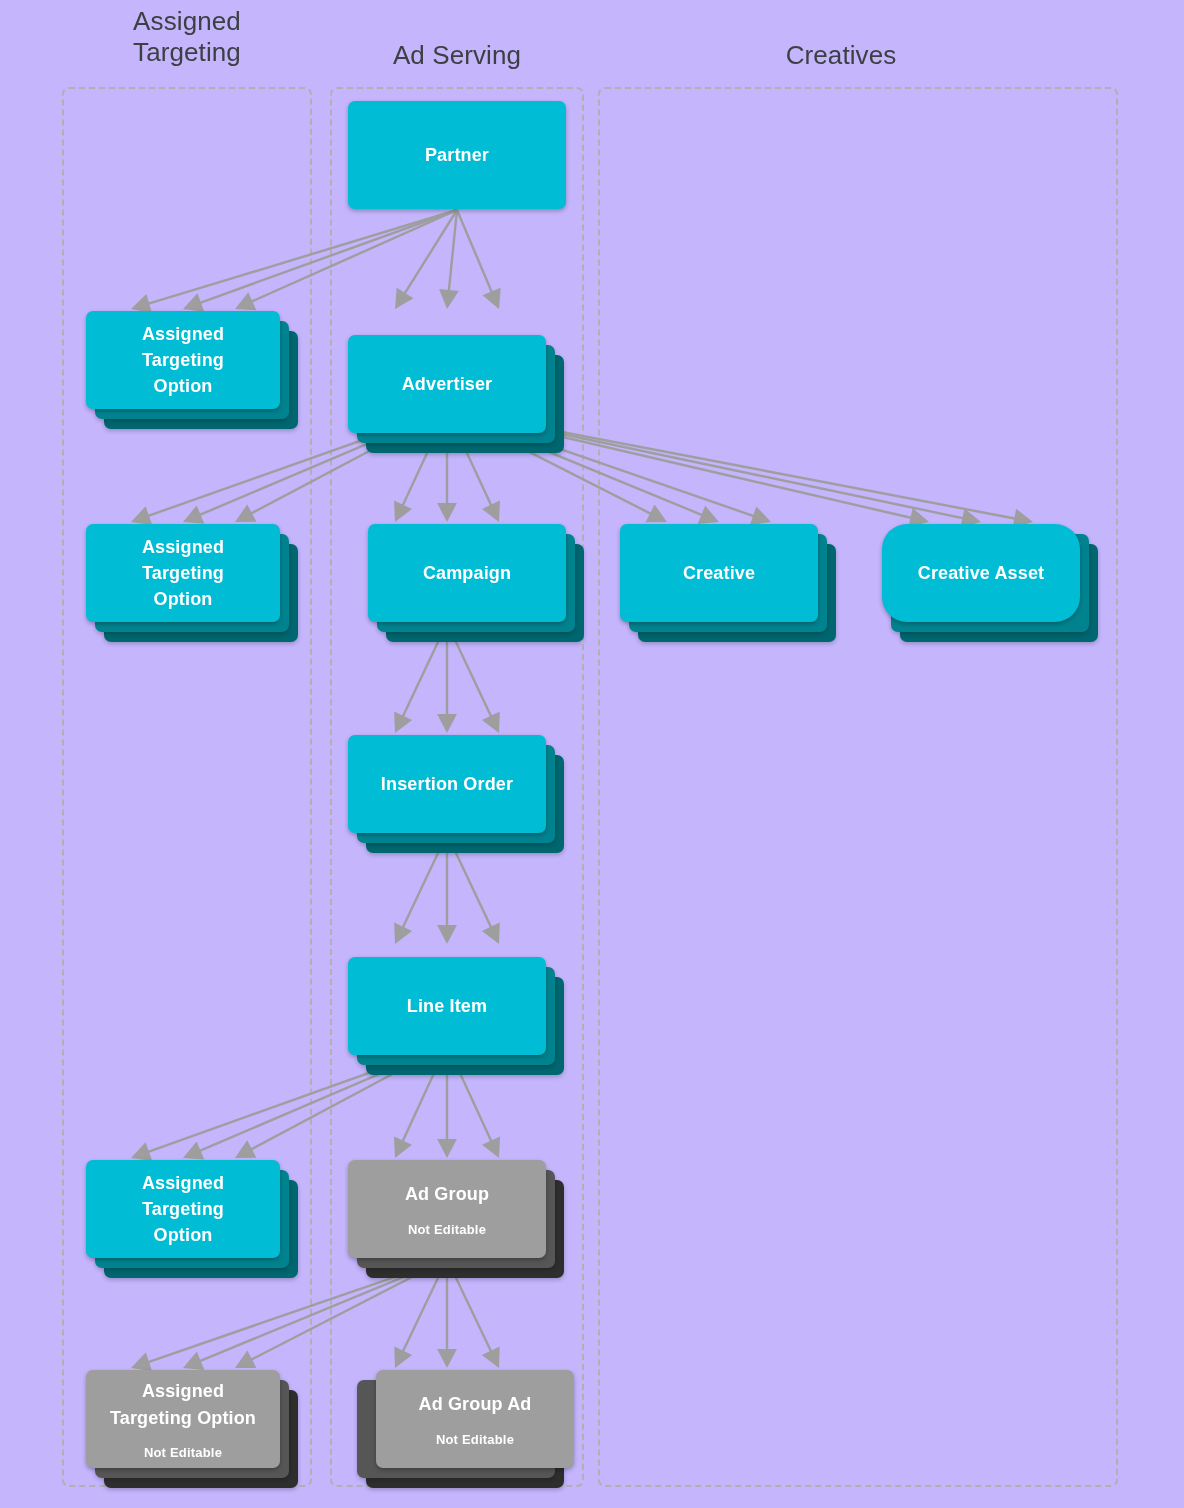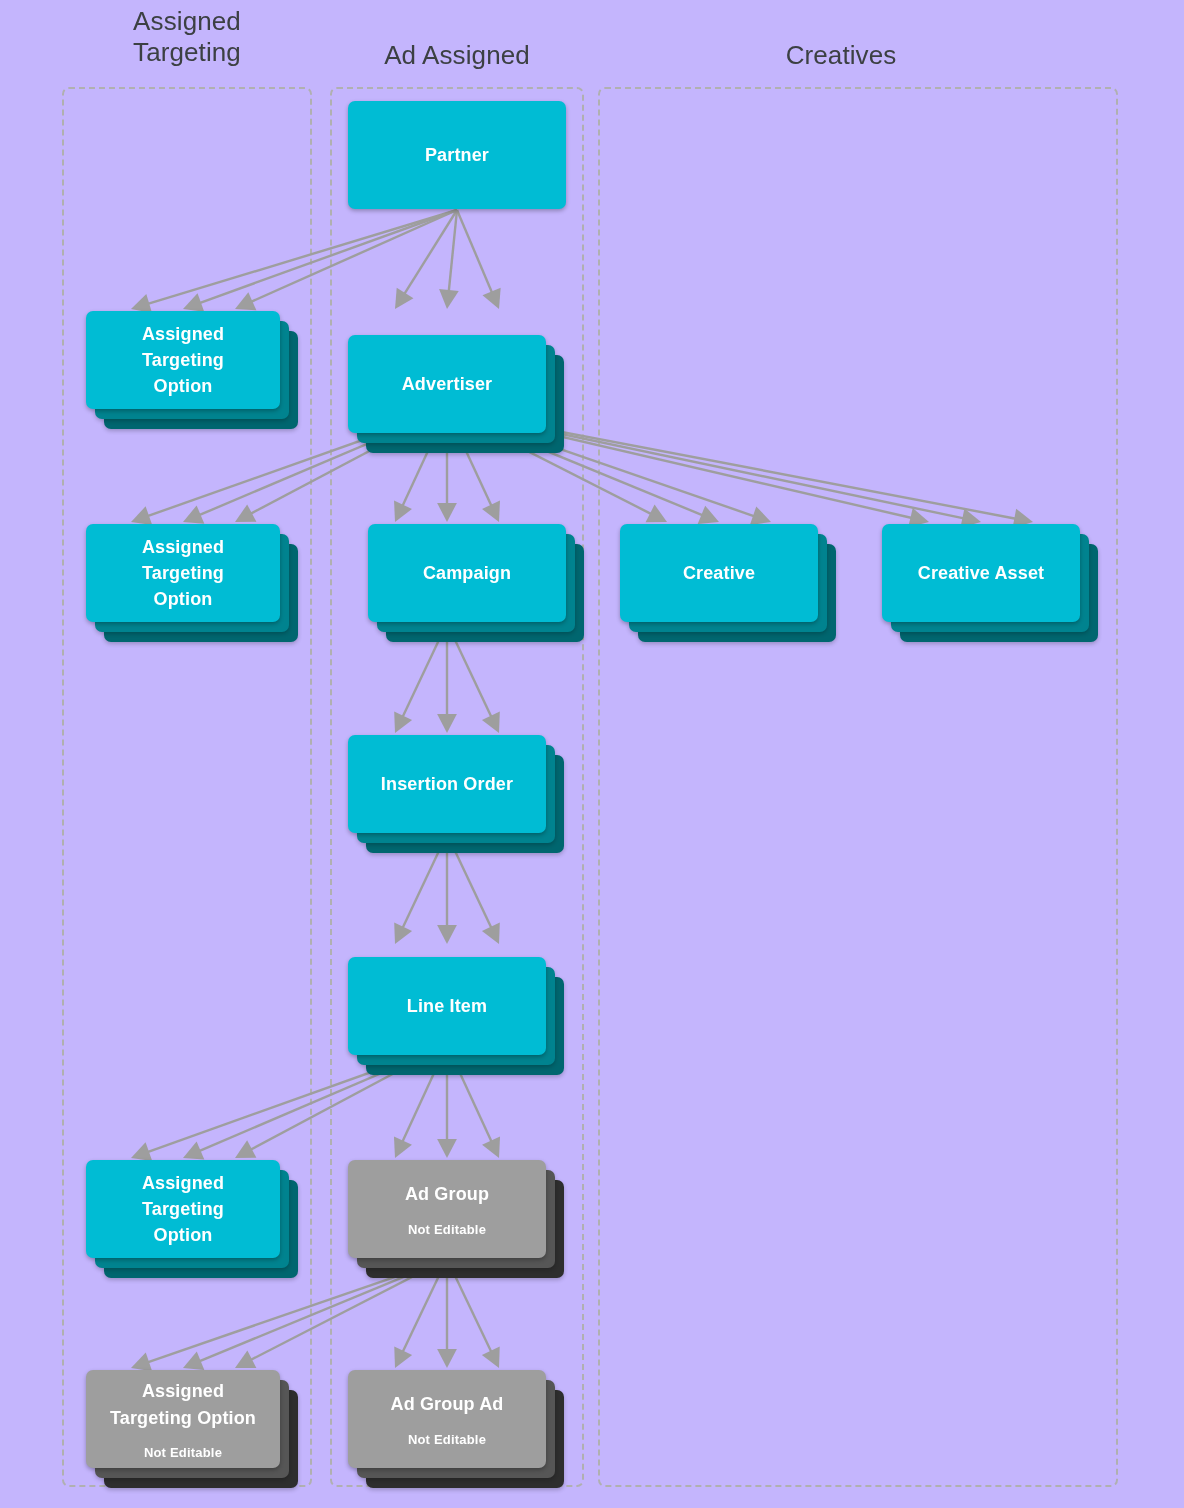--- a/index.html
+++ b/index.html
@@ -206,21 +206,21 @@
         <line x1="447" y1="1259" x2="447" y2="1350.52" stroke="#9e9e9e" stroke-width="2.4" stroke-linecap="butt"></line>
         <polygon points="447,1368 456.88,1349 437.12,1349" fill="#9e9e9e"></polygon>
         <line x1="447" y1="1259" x2="491.4735261820928" y2="1352.2233529586176" stroke="#9e9e9e" stroke-width="2.4" stroke-linecap="butt"></line>
         <polygon points="499,1368 499.73628548218653,1346.597376710115 481.9018149136674,1355.1055645042711" fill="#9e9e9e"></polygon>
       </g>
     </svg>
 
   <div id="col-headers">
       <div class="col-header" style="left: 62px; top: 6px; width: 250px; white-space: pre-line;">Assigned
 Targeting</div>
-      <div class="col-header" style="left: 330px; top: 40px; width: 254px; white-space: pre-line;">Ad Assigned</div>
+      <div class="col-header" style="left: 330px; top: 40px; width: 254px; white-space: pre-line;">Ad Serving</div>
       <div class="col-header" style="left: 581px; top: 40px; width: 520px; white-space: pre-line;">Creatives</div>
     </div>
 
   <div id="nodes">
       <div class="node theme-cyan" style="left: 348px; top: 101px; width: 238px; height: 130px;">
         <div class="card-front" style="width: 218px; height: 108px;">
           <div class="node-title">Partner</div>
         </div>
       </div>
       <div class="node theme-cyan stacked" style="left: 86px; top: 311px; width: 214px; height: 120px;">
@@ -258,21 +258,21 @@
       <div class="node theme-cyan stacked" style="left: 620px; top: 524px; width: 218px; height: 120px;">
         <div class="card-back2" style="width: 198px; height: 98px;"></div>
         <div class="card-back1" style="width: 198px; height: 98px;"></div>
         <div class="card-front" style="width: 198px; height: 98px;">
           <div class="node-title">Creative</div>
         </div>
       </div>
       <div class="node theme-cyan stacked" style="left: 882px; top: 524px; width: 218px; height: 120px;">
         <div class="card-back2" style="width: 198px; height: 98px;"></div>
         <div class="card-back1" style="width: 198px; height: 98px;"></div>
-        <div class="card-front" style="width: 198px; height: 98px;">
+        <div class="card-front" style="width: 198px; height: 98px; border-radius: 25px;">
           <div class="node-title">Creative Asset</div>
         </div>
       </div>
       <div class="node theme-cyan stacked" style="left: 348px; top: 735px; width: 218px; height: 120px;">
         <div class="card-back2" style="width: 198px; height: 98px;"></div>
         <div class="card-back1" style="width: 198px; height: 98px;"></div>
         <div class="card-front" style="width: 198px; height: 98px;">
           <div class="node-title">Insertion Order</div>
         </div>
       </div>
@@ -305,20 +305,20 @@
         <div class="card-back1" style="width: 194px; height: 98px;"></div>
         <div class="card-front" style="width: 194px; height: 98px;">
           <div class="node-title">Assigned
 Targeting Option</div>
           <div class="node-sub">Not Editable</div>
         </div>
       </div>
       <div class="node theme-gray stacked" style="left: 348px; top: 1370px; width: 218px; height: 120px;">
         <div class="card-back2" style="width: 198px; height: 98px;"></div>
         <div class="card-back1" style="width: 198px; height: 98px;"></div>
-        <div class="card-front" style="width: 198px; height: 98px;">
+        <div class="card-front" style="width: 198px; height: 98px; margin-left: 28px;">
           <div class="node-title">Ad Group Ad</div>
           <div class="node-sub">Not Editable</div>
         </div>
       </div>
     </div>
 
 </div>
 
 </body></html>

